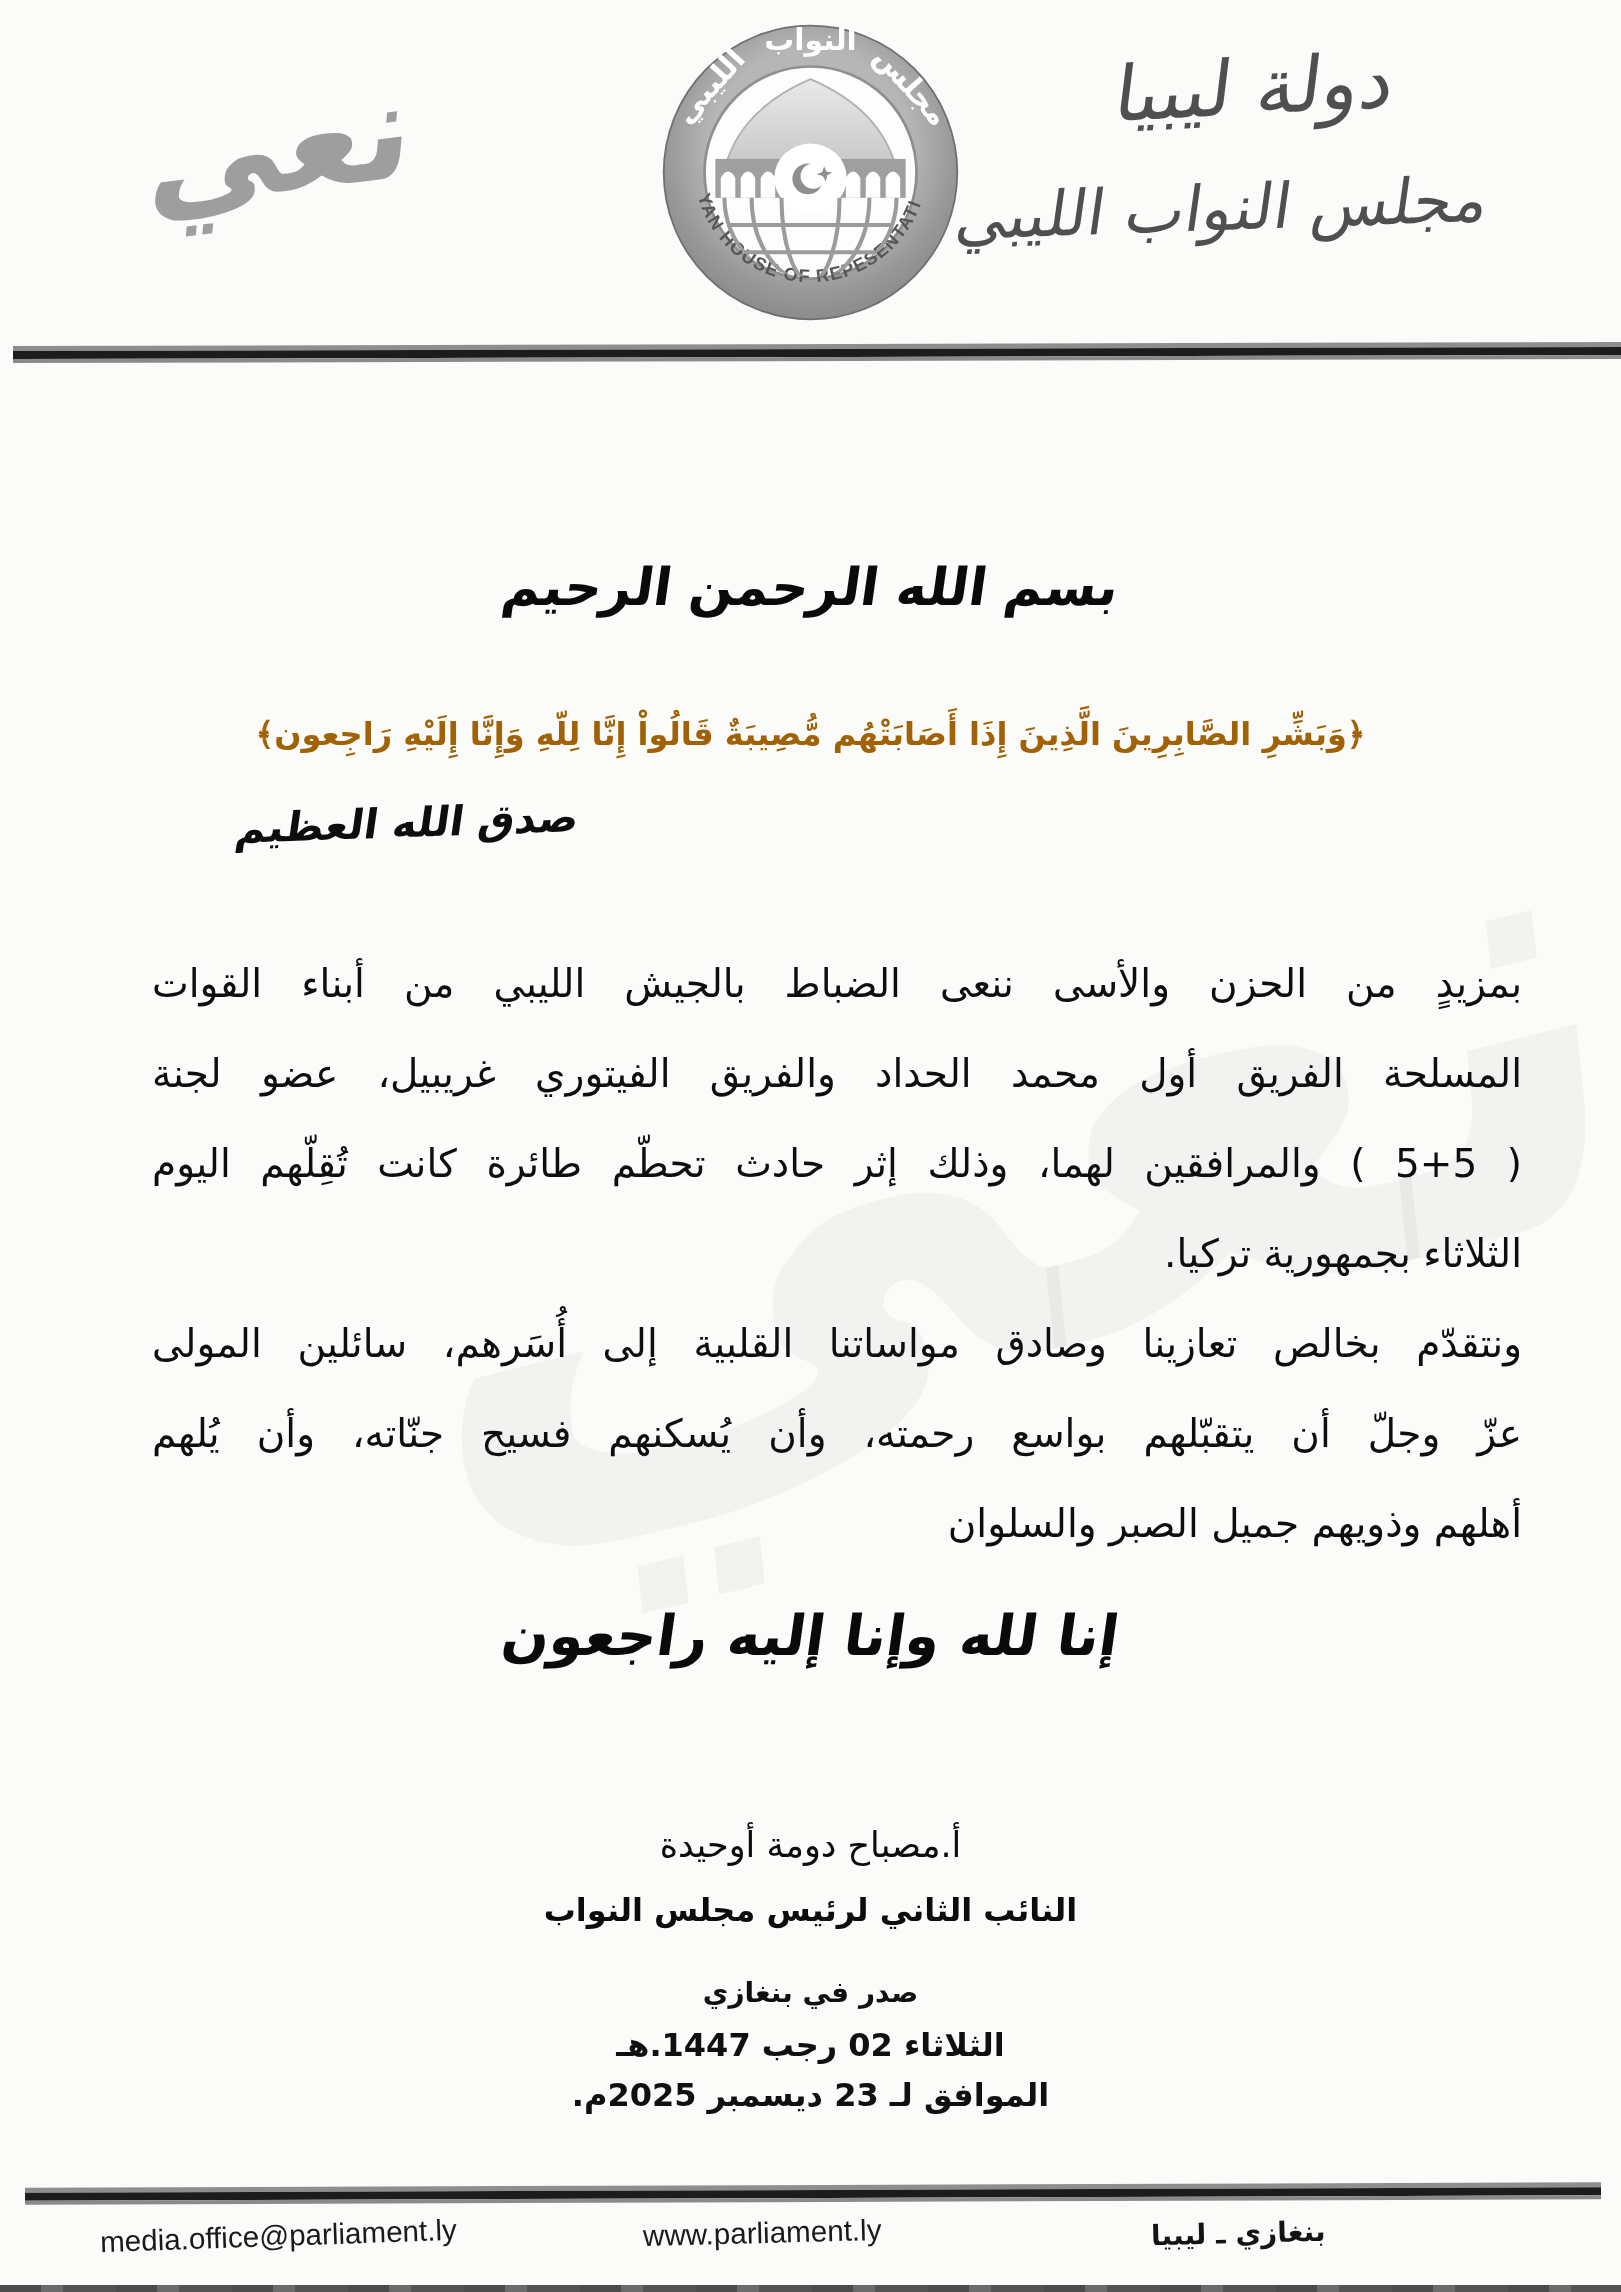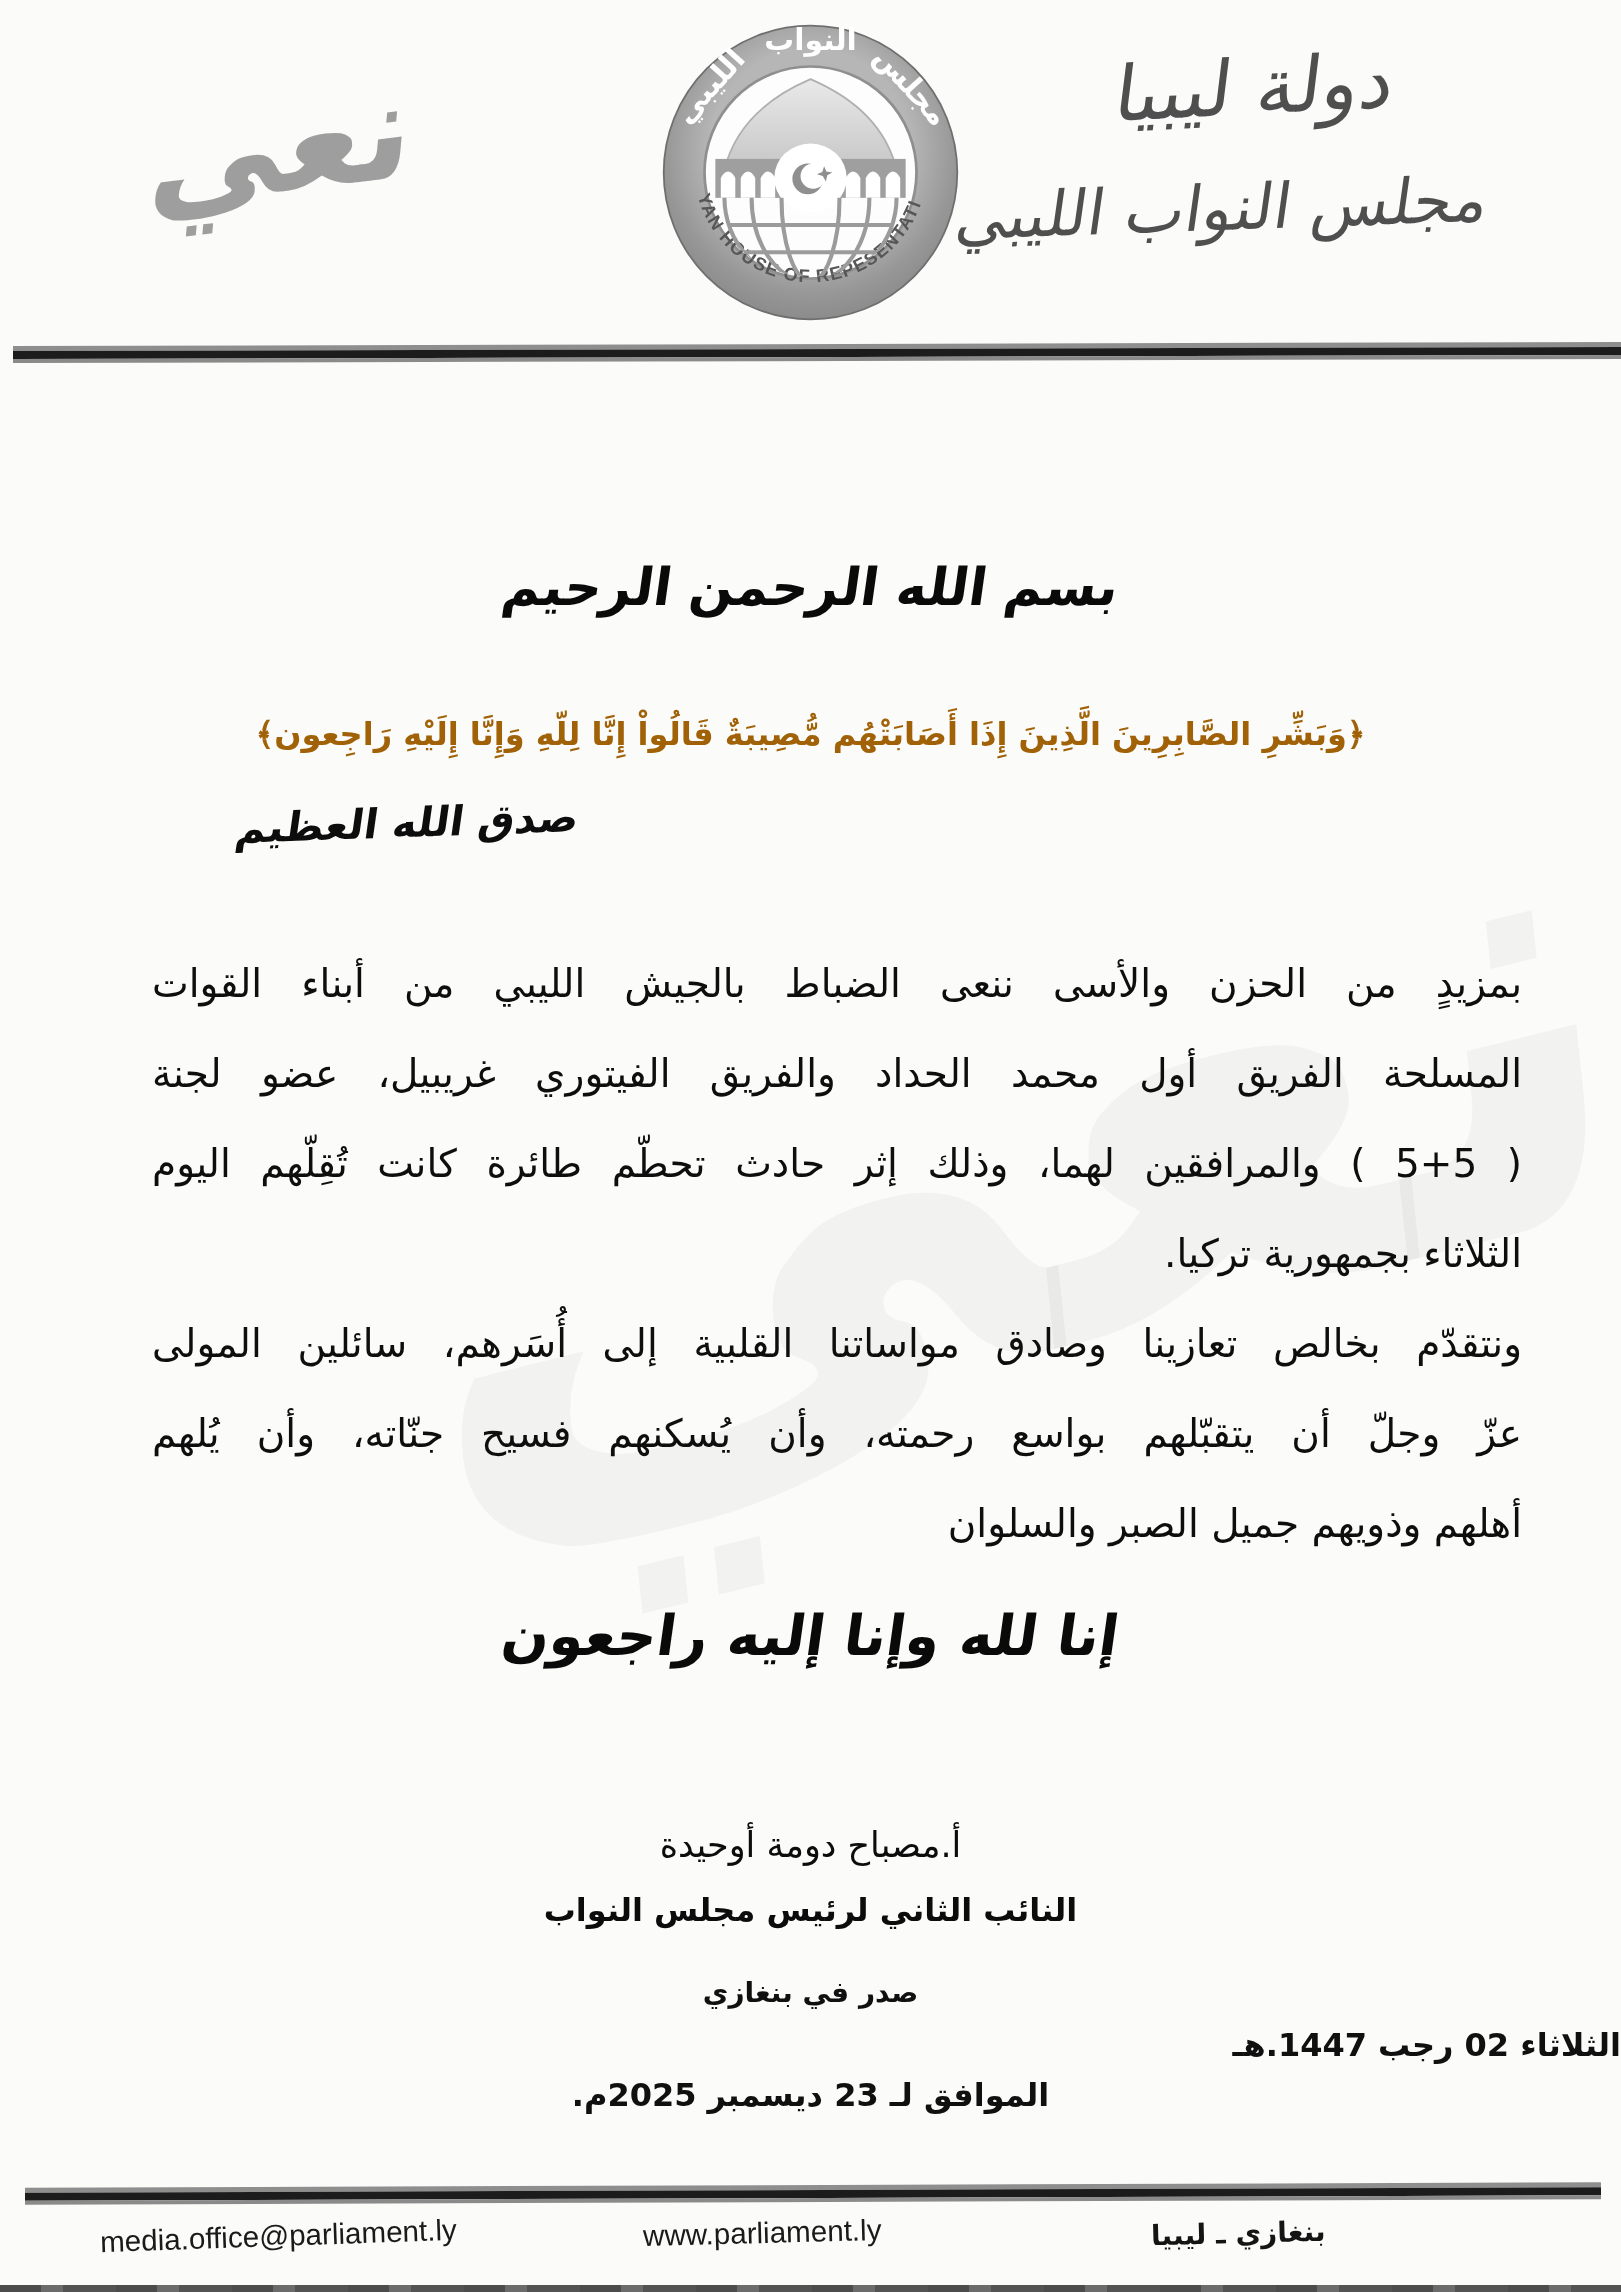--- a/index.html
+++ b/index.html
@@ -96,21 +96,21 @@
     text-align:center;font-size:32px;font-weight:bold;color:#0c0c0c;
     direction:rtl;z-index:1;
   }
   .sig-issued{
     position:absolute;left:0;right:0;top:1976px;
     text-align:center;font-size:28px;font-weight:bold;color:#101010;
     direction:rtl;z-index:1;
   }
   .sig-hijri{
     position:absolute;left:0;right:0;top:2026px;
-    font-size:32px;font-weight:bold;color:#101010;
+    text-align:center;font-size:32px;font-weight:bold;color:#101010;
     direction:rtl;z-index:1;
   }
   .sig-greg{
     position:absolute;left:0;right:0;top:2076px;
     text-align:center;font-size:32px;font-weight:bold;color:#101010;
     direction:rtl;z-index:1;
   }
   
   .footer-email{
     position:absolute;left:100px;top:2219px;

